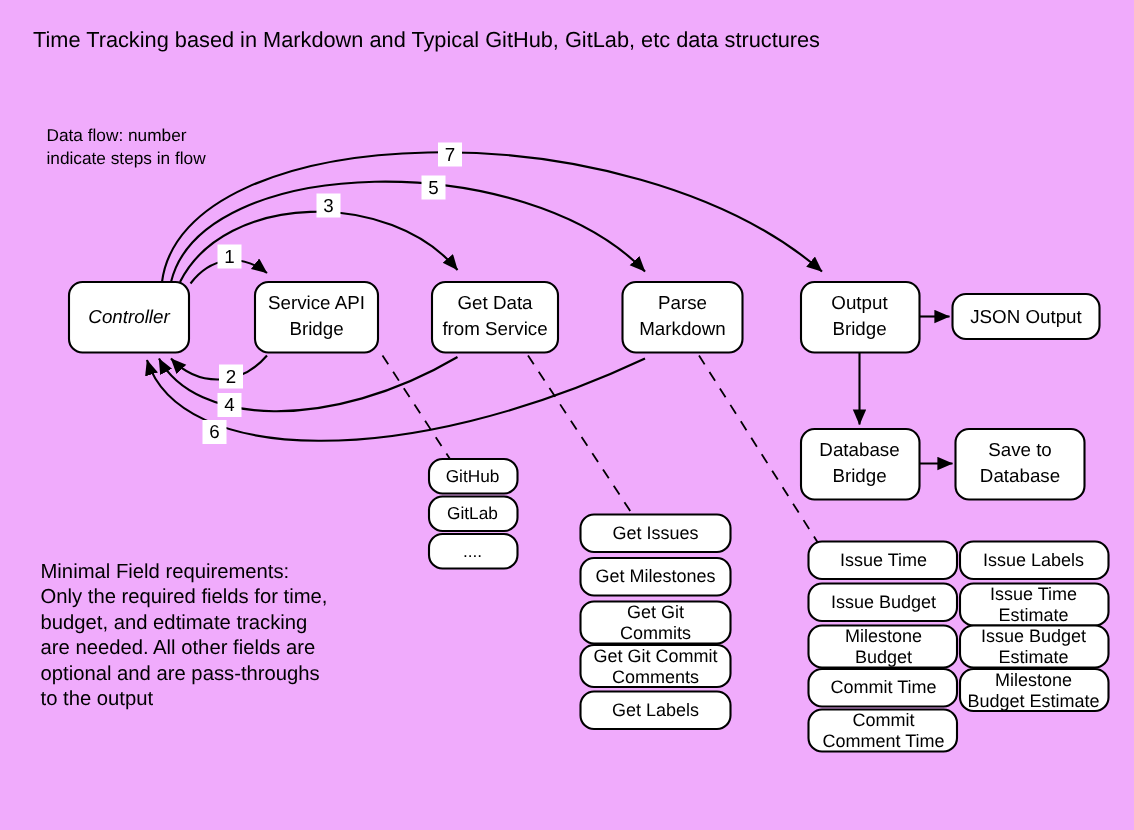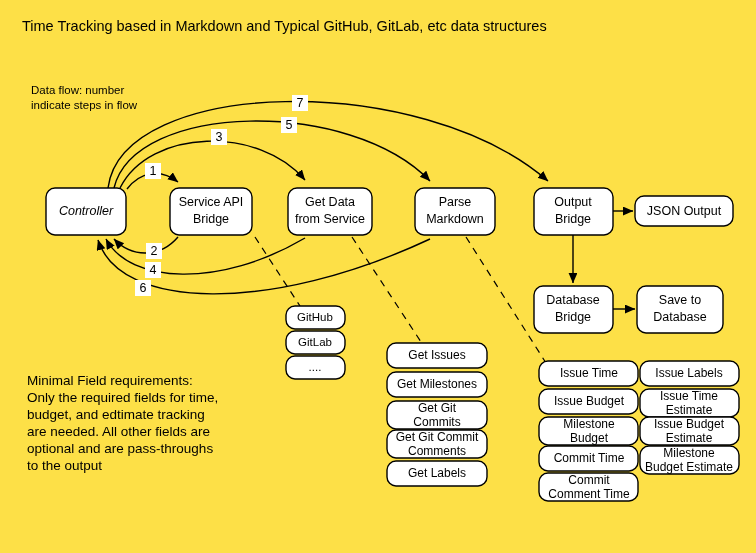--- a/index.html
+++ b/index.html
@@ -1,18 +1,18 @@
 <!DOCTYPE html>
 <html><head>
 <meta charset="utf-8">
 <style>
   html,body{margin:0;padding:0;background:#ffffff;}
   body{width:756px;height:553px;overflow:hidden;
        font-family:"Liberation Sans","DejaVu Sans",sans-serif;color:#000;}
-  #stage{position:relative;width:756px;height:553px;background:#fde047;}
+  #stage{position:relative;width:756px;height:553px;background:#f0abfc;}
   svg{position:absolute;left:0;top:0;width:756px;height:553px;}
   text{font-family:"Liberation Sans","DejaVu Sans",sans-serif;fill:#000;}
   .node-rect{fill:#ffffff;stroke:#000000;stroke-width:1.4;}
   .field-rect{fill:#ffffff;stroke:#000000;stroke-width:1.4;}
   .node-label{font-size:12.5px;text-anchor:middle;dominant-baseline:middle;}
   .node-label.italic{font-style:italic;}
   .field-label{font-size:12px;text-anchor:middle;dominant-baseline:middle;}
   .small-label{font-size:11.5px;text-anchor:middle;dominant-baseline:middle;}
   .flow-num{font-size:12.5px;text-anchor:middle;dominant-baseline:middle;}
   .title-text{font-size:14.5px;}

